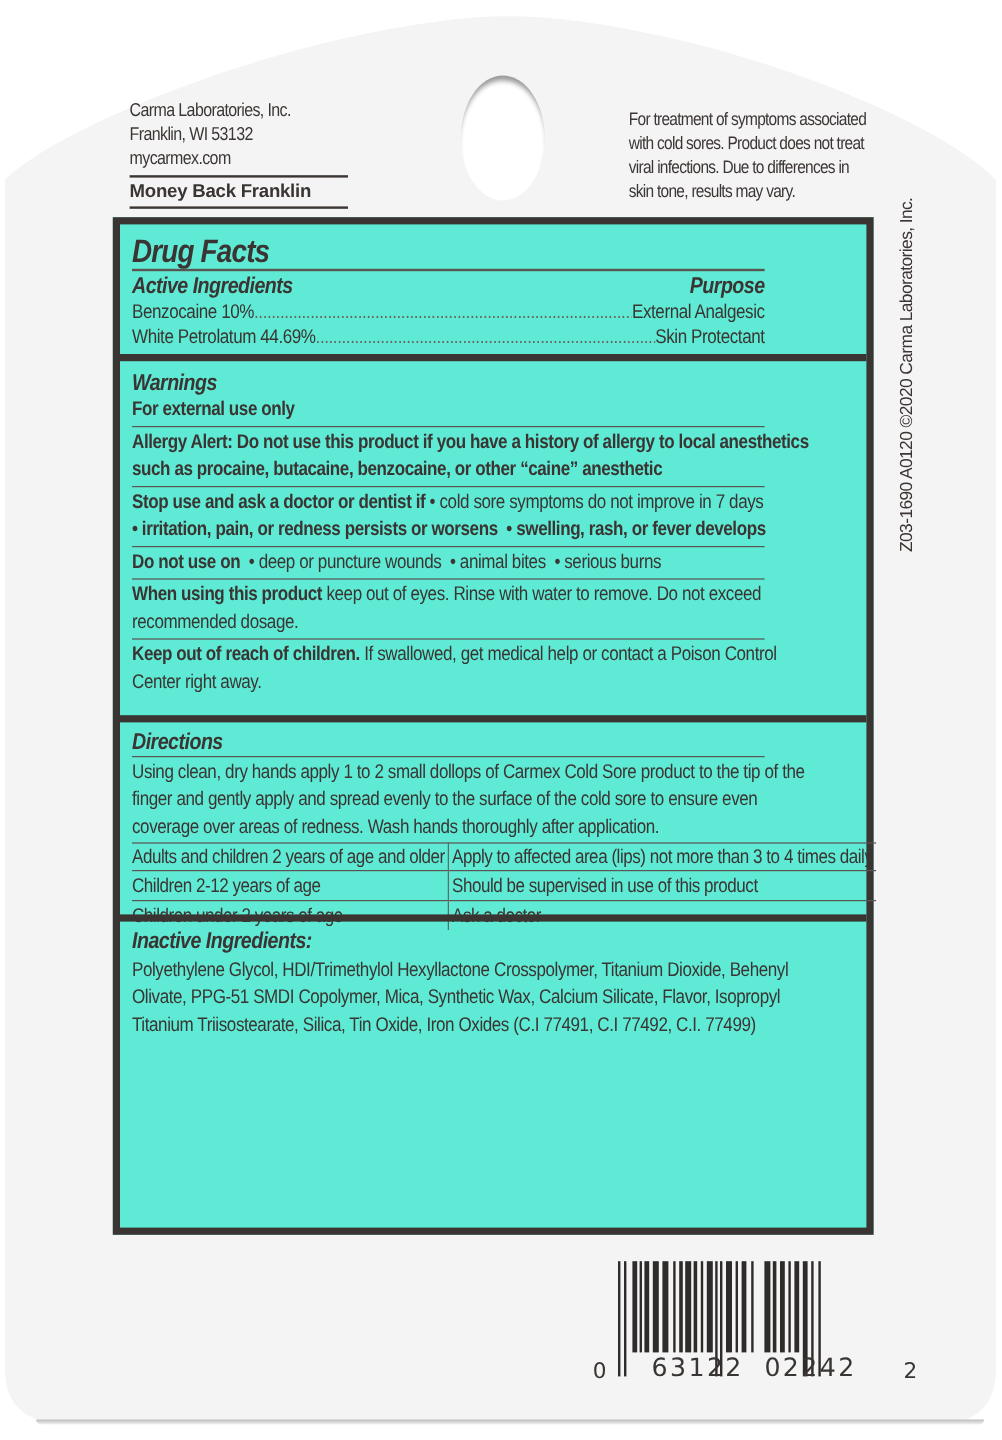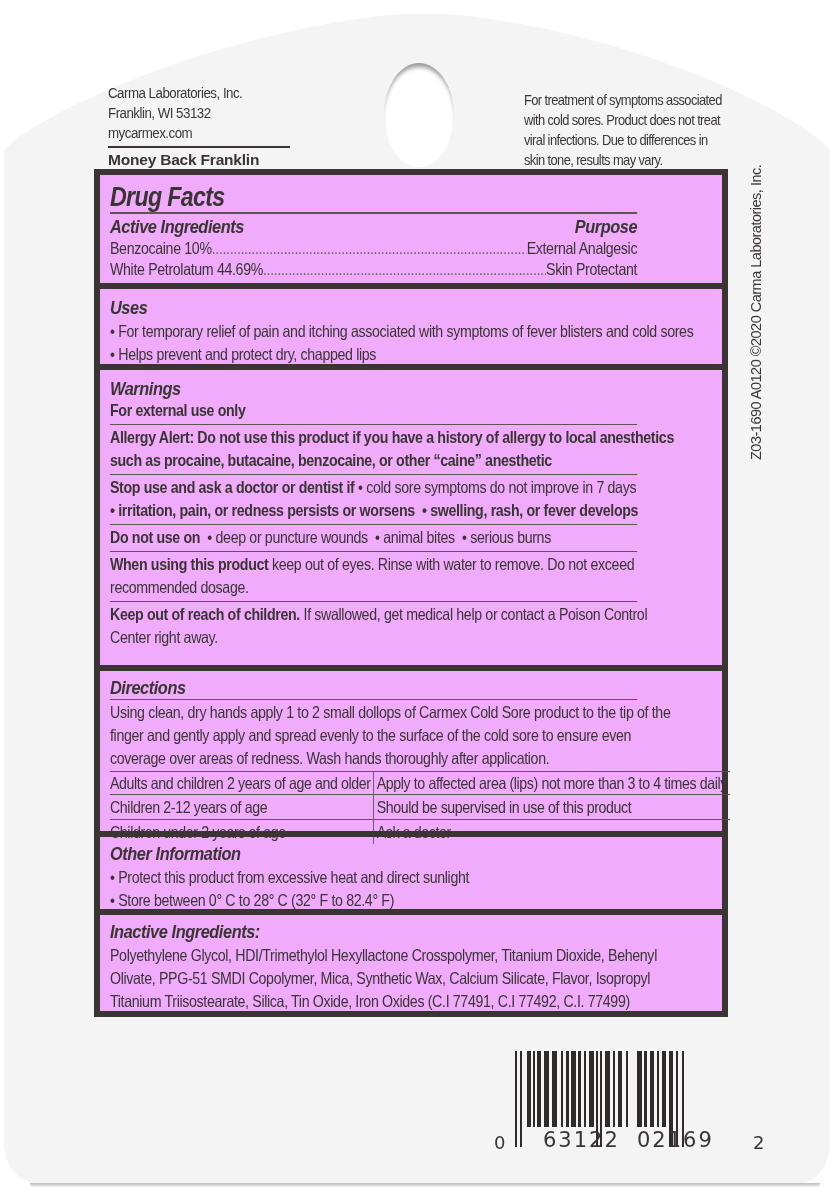--- a/index.html
+++ b/index.html
@@ -36,22 +36,22 @@
   .claim {
     position:absolute; left:524px; top:90px; width:240px; font-size:15px; line-height:20px;
     letter-spacing:-0.7px; color:#3c3735; transform:scaleX(0.86); transform-origin:left top;
     white-space:nowrap;
   }
   .side-code {
     position:absolute; left:748px; top:460px; transform-origin:left top; transform:rotate(-90deg);
     font-size:14.5px; white-space:nowrap; color:#3a3533; letter-spacing:-0.5px;
   }
   .df-box {
-    position:absolute; left:94px; top:169px; width:622px; height:836px;
-    border:6px solid #3a3533; background:#f0abfc;
+    position:absolute; left:94px; top:181px; width:622px; height:836px;
+    border:6px solid #3a3533; background:#5eead4;
   }
   .sec { position:relative; padding:0 10px; }
   .sec + .sec { border-top:6px solid #3a3533; }
   .cond { transform:scaleX(0.86); transform-origin:left top; width:116%; }
   .h1 { font-weight:bold; font-style:italic; font-size:27px; line-height:32px; letter-spacing:-0.8px; padding-top:6px; color:#3a3533; }
   .h2 { font-weight:bold; font-style:italic; font-size:19px; line-height:22px; letter-spacing:-0.5px; color:#3a3533; }
   .rule { border-top:2px solid #5a5452; }
   .row { font-size:16.5px; line-height:21px; letter-spacing:-0.4px; white-space:nowrap; color:#3a3533; }
   .leader { display:flex; align-items:baseline; }
   .leader .dots { flex:1; overflow:hidden; white-space:nowrap; color:#6a6462; }
@@ -111,27 +111,20 @@
         <span>External Analgesic</span>
       </div>
       <div class="row leader" style="width:613px;">
         <span>White Petrolatum 44.69%</span>
         <span class="dots"></span>
         <span>Skin Protectant</span>
       </div>
     </div>
   </div>
 
-  <div class="sec" style="height:75px;">
-    <div class="cond" style="padding-top:8px;">
-      <div class="h2">Uses</div>
-      <div class="row" style="margin-top:2px;">• For temporary relief of pain and itching associated with symptoms of fever blisters and cold sores</div>
-      <div class="row" style="margin-top:2px;">• Helps prevent and protect dry, chapped lips</div>
-    </div>
-  </div>
 
   <div class="sec" style="height:295px;">
     <div class="cond" style="padding-top:8px;">
       <div class="h2">Warnings</div>
       <div class="row" style="width:613px;padding-bottom:3px;"><b>For external use only</b></div>
       <div style="width:613px;">
         <div class="warn-item" style="border-top:1.5px solid #5a5452;">
           <div class="row"><b>Allergy Alert: Do not use this product if you have a history of allergy to local anesthetics</b></div>
           <div class="row" style="margin-top:2px;"><b>such as procaine, butacaine, benzocaine, or other “caine” anesthetic</b></div>
         </div>
@@ -174,27 +167,20 @@
           <tr>
             <td style="line-height:24px;">Children under 2 years of age</td>
             <td style="line-height:24px;">Ask a doctor</td>
           </tr>
         </tbody>
           </table>
       </div>
     </div>
   </div>
 
-  <div class="sec" style="height:72px;">
-    <div class="cond" style="padding-top:6px;">
-      <div class="h2">Other Information</div>
-      <div class="row" style="margin-top:2px;">• Protect this product from excessive heat and direct sunlight</div>
-      <div class="row" style="margin-top:2px;">• Store between 0° C to 28° C (32° F to 82.4° F)</div>
-    </div>
-  </div>
 
   <div class="sec" style="height:96px;">
     <div class="cond" style="padding-top:6px;">
       <div class="h2">Inactive Ingredients:</div>
       <div class="row" style="margin-top:2px;">Polyethylene Glycol, HDI/Trimethylol Hexyllactone Crosspolymer, Titanium Dioxide, Behenyl</div>
       <div class="row" style="margin-top:2px;">Olivate, PPG-51 SMDI Copolymer, Mica, Synthetic Wax, Calcium Silicate, Flavor, Isopropyl</div>
       <div class="row" style="margin-top:2px;">Titanium Triisostearate, Silica, Tin Oxide, Iron Oxides (C.I 77491, C.I 77492, C.I. 77499)</div>
     </div>
   </div>
 </div>
@@ -223,14 +209,14 @@
     <span style="width:3px;margin-right:3px;"></span>
     <span style="width:4px;margin-right:3px;"></span>
     <span style="width:2px;margin-right:3px;"></span>
     <span style="width:4px;margin-right:3px;"></span>
   <span style="width:4px;margin-right:3px;height:96px;"></span>
     <span style="width:2px;margin-right:4px;height:96px;"></span>
     <span style="width:2px;height:96px;"></span>
 </div>
 <div class="bc-digits" style="left:494px;">0</div>
 <div class="bc-digits" style="left:543px;font-size:21px;top:1128px;letter-spacing:2px;">63122</div>
-<div class="bc-digits" style="left:637px;font-size:21px;top:1128px;letter-spacing:2px;">02169</div>
+<div class="bc-digits" style="left:637px;font-size:21px;top:1128px;letter-spacing:2px;">02242</div>
 <div class="bc-digits" style="left:753px;">2</div>
 
 </body></html>

